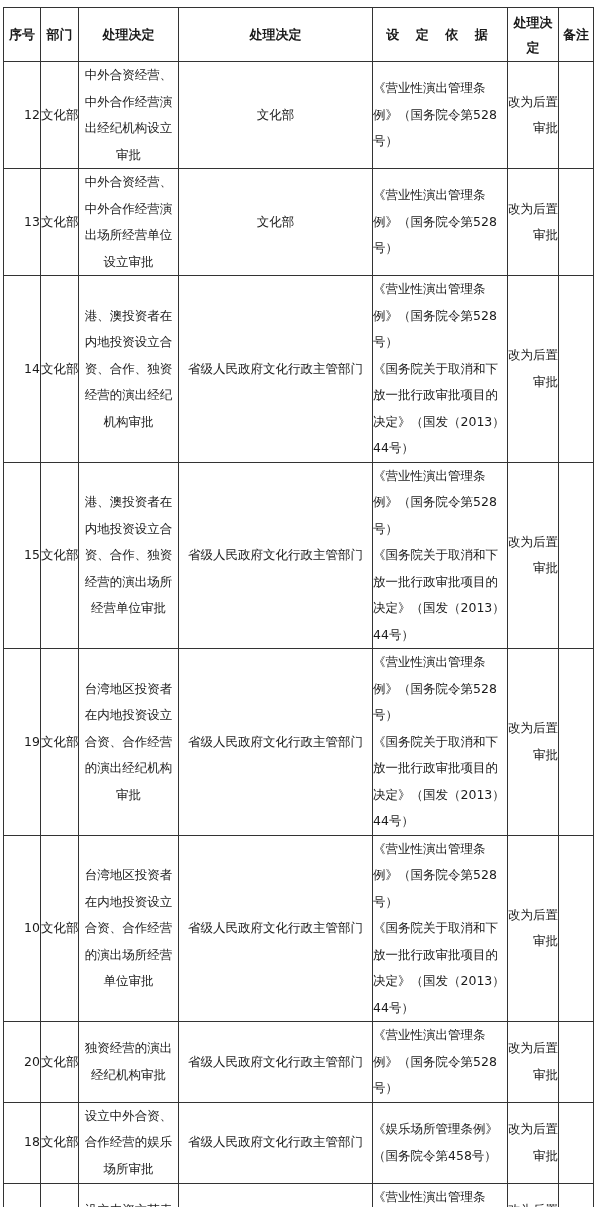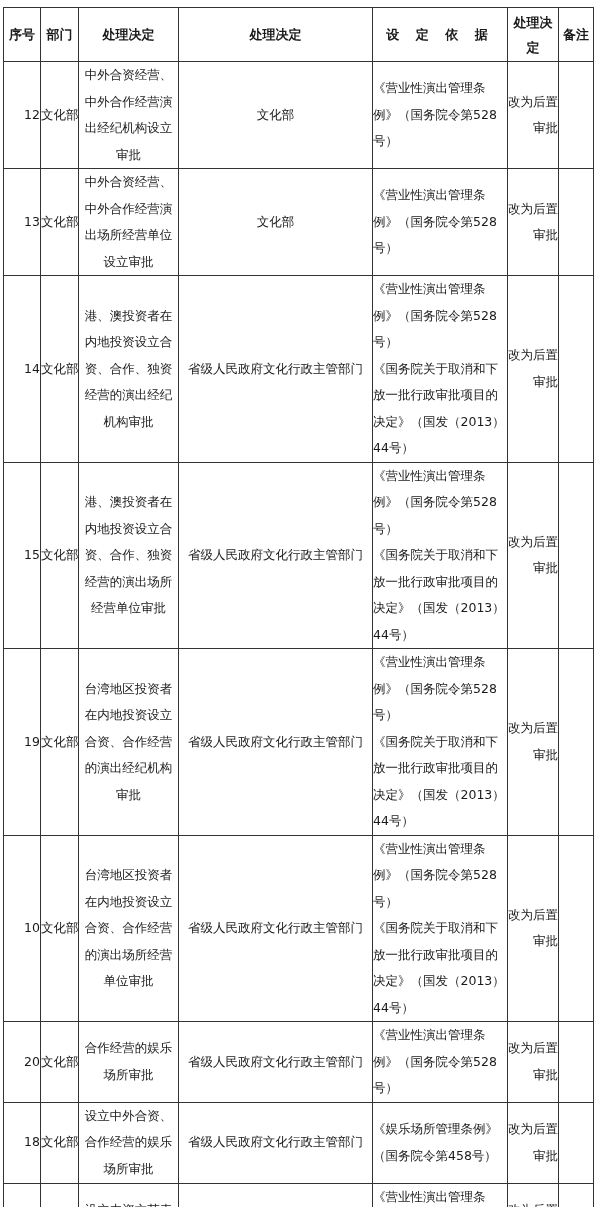--- a/index.html
+++ b/index.html
@@ -110,21 +110,21 @@
         <td class="c-basis">
           <span class="line">《营业性演出管理条例》（国务院令第528号）</span>
           <span class="line">《国务院关于取消和下放一批行政审批项目的决定》（国发（2013）44号）</span>
         </td>
         <td class="c-decision">改为后置审批</td>
         <td class="c-remark"></td>
       </tr>
       <tr style="height: 53px;">
         <td class="c-no">20</td>
         <td class="c-dept">文化部</td>
-        <td class="c-name">合作经营的娱乐场所审批</td>
+        <td class="c-name">独资经营的演出经纪机构审批</td>
         <td class="c-agency">省级人民政府文化行政主管部门</td>
         <td class="c-basis">
           <span class="line">《营业性演出管理条例》（国务院令第528号）</span>
         </td>
         <td class="c-decision">改为后置审批</td>
         <td class="c-remark"></td>
       </tr>
       <tr style="height: 81px;">
         <td class="c-no">18</td>
         <td class="c-dept">文化部</td>

